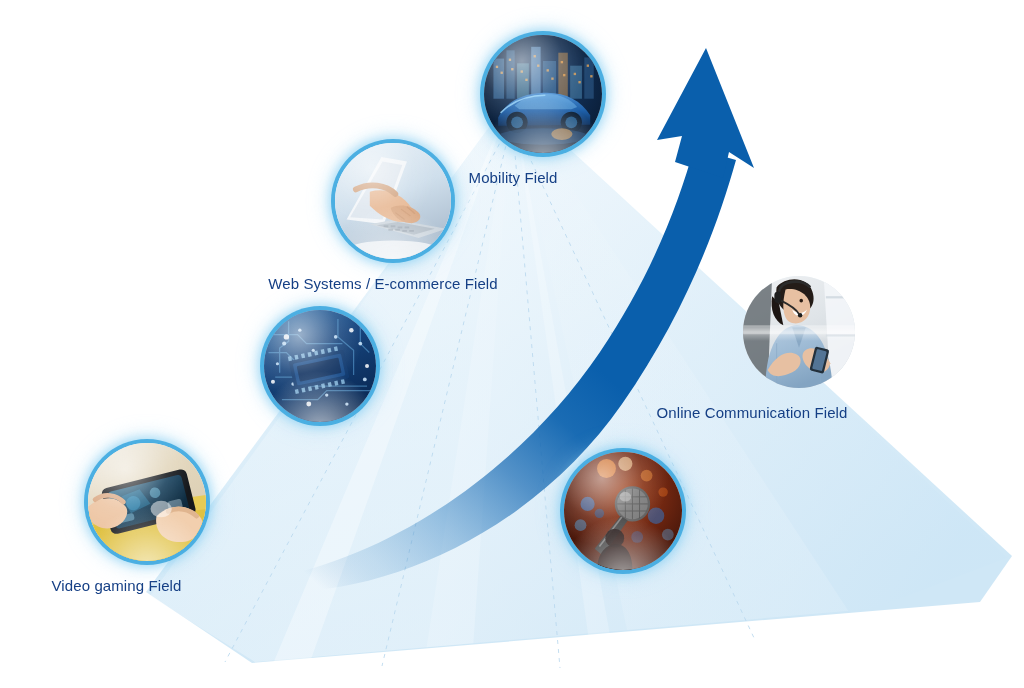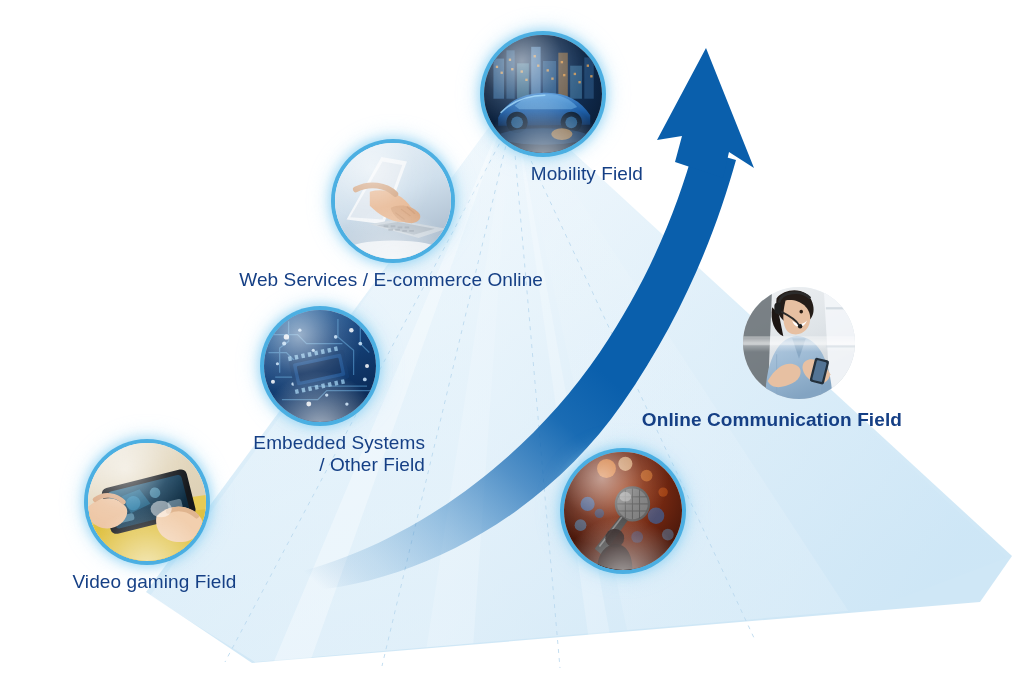--- a/index.html
+++ b/index.html
@@ -46,41 +46,41 @@
     pointer-events:none;
   }
   .bubble.plain::after{
     content:"";
     position:absolute;inset:0;border-radius:50%;
     background:linear-gradient(to bottom, rgba(255,255,255,0) 46%, rgba(255,255,255,0.42) 50%, rgba(255,255,255,0) 58%);
     pointer-events:none;
   }
   .bubble svg{display:block;width:100%;height:100%;}
   .label{
-    margin-top:10px;
+    margin-top:16px;
     color:#153f85;
-    font-size:19px;
+    font-size:15px;
     line-height:1.18;
-    text-align:right;
+    text-align:center;
     white-space:pre-line;
     letter-spacing:0.1px;
   }
 
   
   #node-mobility{left:473px;top:35px;width:140px;}
   #node-mobility .bubble{width:118px;height:118px;}
   #node-web{left:253px;top:143px;width:280px;}
   #node-web .bubble{width:116px;height:116px;}
   #node-embedded{left:240px;top:310px;width:160px;}
   #node-embedded .bubble{width:112px;height:112px;}
   #node-gaming{left:88px;top:443px;width:118px;}
   #node-gaming .bubble{width:118px;height:118px;}
   #node-audio{left:564px;top:452px;width:118px;}
   #node-audio .bubble{width:118px;height:118px;}
-  #node-online{left:743px;top:287px;width:112px;font-weight:bold;}
+  #node-online{left:743px;top:276px;width:112px;}
   #node-online .bubble{width:112px;height:112px;}
 
   
   #node-mobility .label{width:260px;margin-left:-60px;}
   #node-web .label{width:320px;margin-left:-20px;}
   #node-embedded .label{width:260px;margin-left:-50px;}
   #node-gaming .label{width:240px;margin-left:-61px;}
   #node-audio .label{width:260px;margin-left:-71px;}
   #node-online .label{width:300px;margin-left:-94px;}
 </style>
@@ -261,21 +261,21 @@
         <path d="M 48 56 C 56 52, 66 54, 72 60 C 76 64, 72 70, 64 69 C 56 68, 50 63, 48 56 Z" fill="#dcab86"></path>
         <g stroke="#cf9c78" stroke-width="1" fill="none" opacity="0.8">
           <path d="M 52 60 L 60 66"></path>
             <path d="M 57 57 L 65 63"></path>
             <path d="M 62 55 L 69 61"></path>
         </g>
         <path d="M 18 40 C 30 34, 44 36, 52 44" stroke="#d3a582" stroke-width="5" fill="none" stroke-linecap="round"></path>
         <ellipse cx="50" cy="92" rx="40" ry="8" fill="#ffffff" opacity="0.7"></ellipse>
       </svg>
     </div>
-    <div class="label">Web Services / E-commerce Online</div>
+    <div class="label">Web Systems / E-commerce Field</div>
   </div>
 
   <div class="node" id="node-embedded">
     <div class="bubble glow">
       <svg viewBox="0 0 100 100" xmlns="http://www.w3.org/2000/svg">
         <defs>
           <linearGradient id="pcbBg" x1="0" y1="0" x2="0.5" y2="1">
             <stop offset="0%" stop-color="#2e6ca8"></stop>
             <stop offset="45%" stop-color="#17457e"></stop>
             <stop offset="100%" stop-color="#0a2a56"></stop>
@@ -332,22 +332,20 @@
 
         <g fill="#ffffff" opacity="0.85">
           <circle cx="20" cy="24" r="2.4"></circle>
             <circle cx="78" cy="18" r="2"></circle>
           <circle cx="40" cy="84" r="2.2"></circle>
             <circle cx="92" cy="50" r="1.8"></circle>
           <circle cx="8" cy="64" r="1.8"></circle>
         </g>
       </svg>
     </div>
-    <div class="label">Embedded Systems
-/ Other Field</div>
   </div>
 
   <div class="node" id="node-gaming">
     <div class="bubble glow">
       <svg viewBox="0 0 100 100" xmlns="http://www.w3.org/2000/svg">
         <defs>
           <linearGradient id="gameBg" x1="0" y1="0" x2="0.6" y2="1">
             <stop offset="0%" stop-color="#f0ece4"></stop>
             <stop offset="45%" stop-color="#e3d7bd"></stop>
             <stop offset="100%" stop-color="#d8cbb0"></stop>

